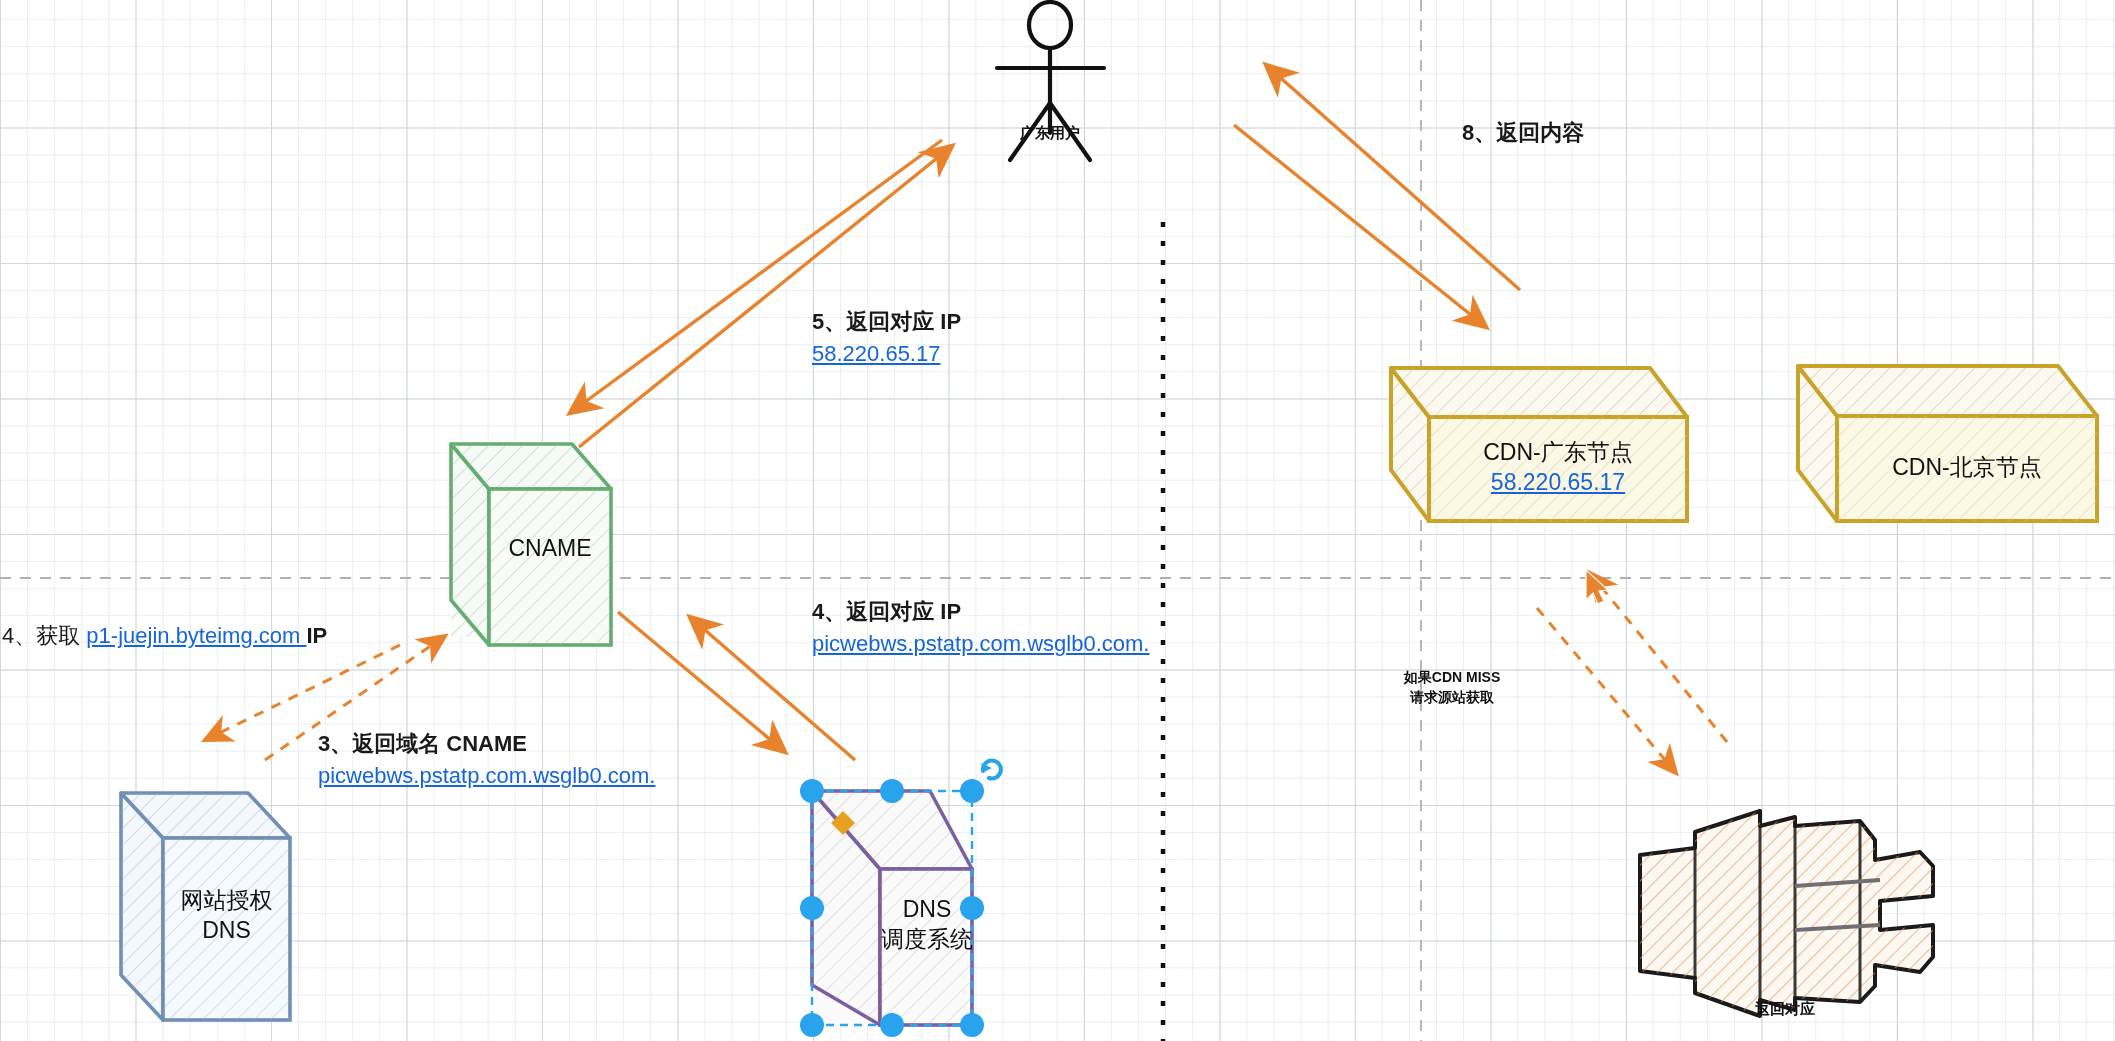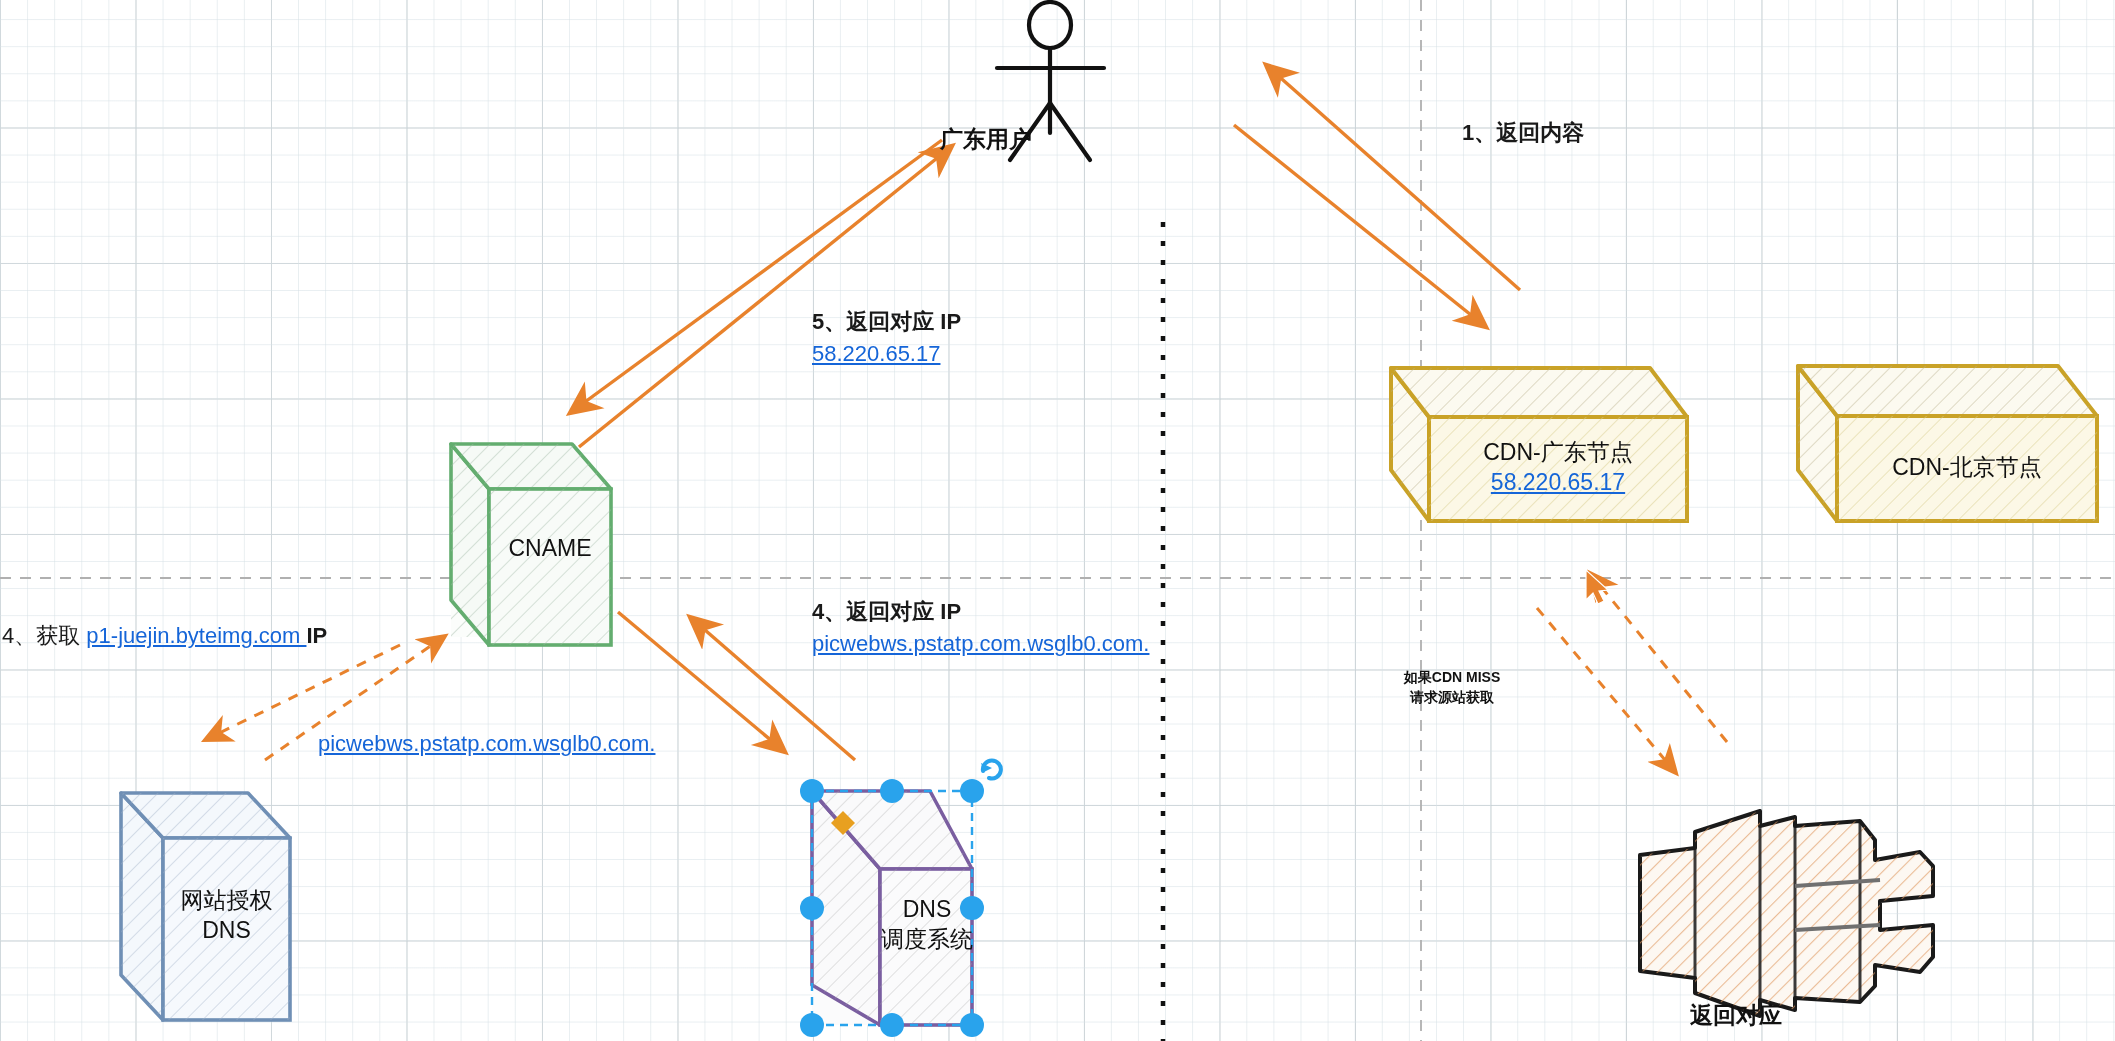--- a/index.html
+++ b/index.html
@@ -58,22 +58,23 @@
     line-height: 1.3;
     white-space: nowrap;
     pointer-events: none;
   }
   .boxtext .link {
     color: #1565d8;
     text-decoration: underline;
   }
   .caption {
     position: absolute;
+    text-align: center;
     color: #111111;
-    font-size: 23px;
+    font-size: 15px;
     font-weight: 700;
     white-space: nowrap;
   }
   .note {
     position: absolute;
     text-align: center;
     color: #111111;
     font-size: 14px;
     line-height: 1.45;
     font-weight: 700;
@@ -276,36 +277,37 @@
   <div class="boxtext" style="left:1837px; top:453px; width:260px;">CDN-北京节点</div>
 
   <div class="caption" style="left:1690px; top:1000px; width:190px;">返回对应</div>
 
 
   <div class="lbl" style="left:2px; top:621px;">
     <span class="num">4、获取 </span><span class="link">p1-juejin.byteimg.com </span><span> IP</span>
   </div>
 
   <div class="lbl" style="left:318px; top:728px; line-height:1.45;">
+    <div>3、返回域名 CNAME</div>
     <div class="link">picwebws.pstatp.com.wsglb0.com.</div>
   </div>
 
   <div class="lbl" style="left:812px; top:596px; line-height:1.45;">
     <div>4、返回对应 IP</div>
     <div class="link">picwebws.pstatp.com.wsglb0.com.</div>
   </div>
 
   <div class="lbl" style="left:812px; top:306px; line-height:1.45;">
     <div>5、返回对应 IP</div>
     <div class="link">58.220.65.17</div>
   </div>
 
 
   <div class="lbl" style="left:1462px; top:118px;">
-    <span>1、返回内容</span>
+    <span>8、返回内容</span>
   </div>
 
   <div class="note" style="left:1312px; top:667px; width:280px;">
     <div>如果CDN MISS</div>
     <div>请求源站获取</div>
   </div>
 
 </div>
 
 </body></html>

